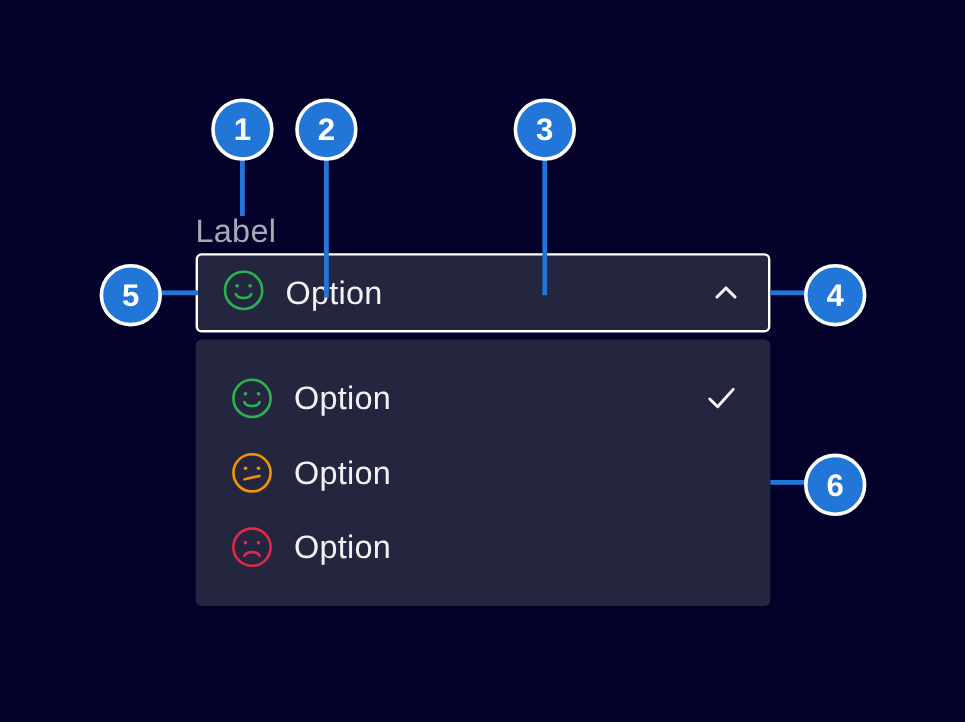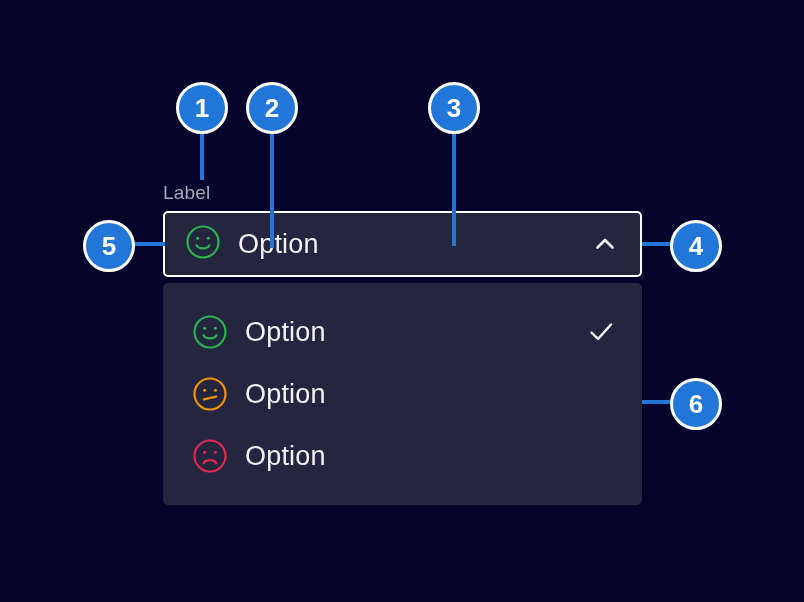--- a/index.html
+++ b/index.html
@@ -19,21 +19,21 @@
   .stage {
     position: absolute;
     inset: 0;
   }
 
   
   .field-label {
     position: absolute;
     left: 163px;
     top: 178px;
-    font-size: 19px;
+    font-size: 27px;
     line-height: 30px;
     color: #a9a9b6;
     letter-spacing: 0.2px;
     white-space: nowrap;
   }
 
   
   .select-control {
     position: absolute;
     left: 163px;

